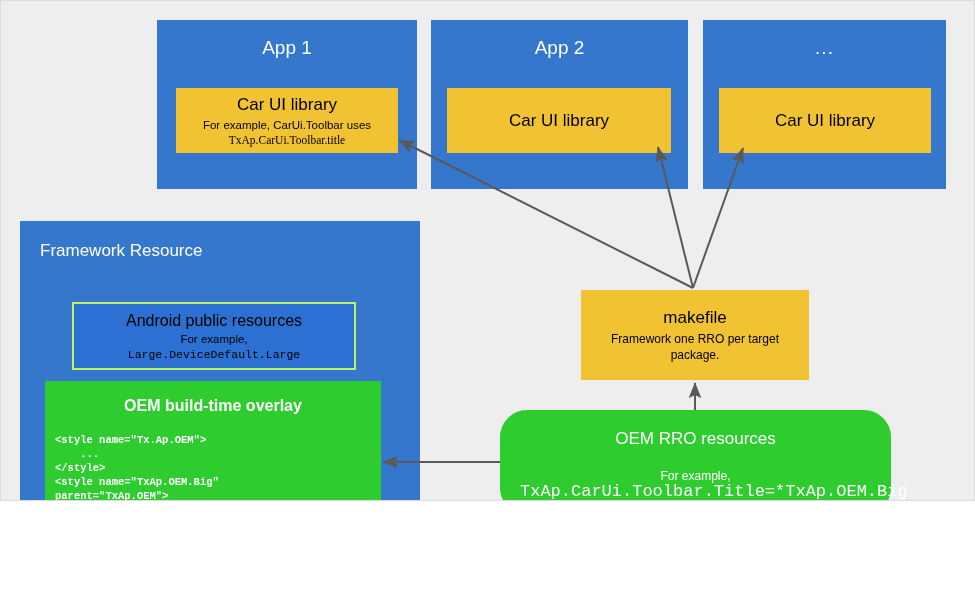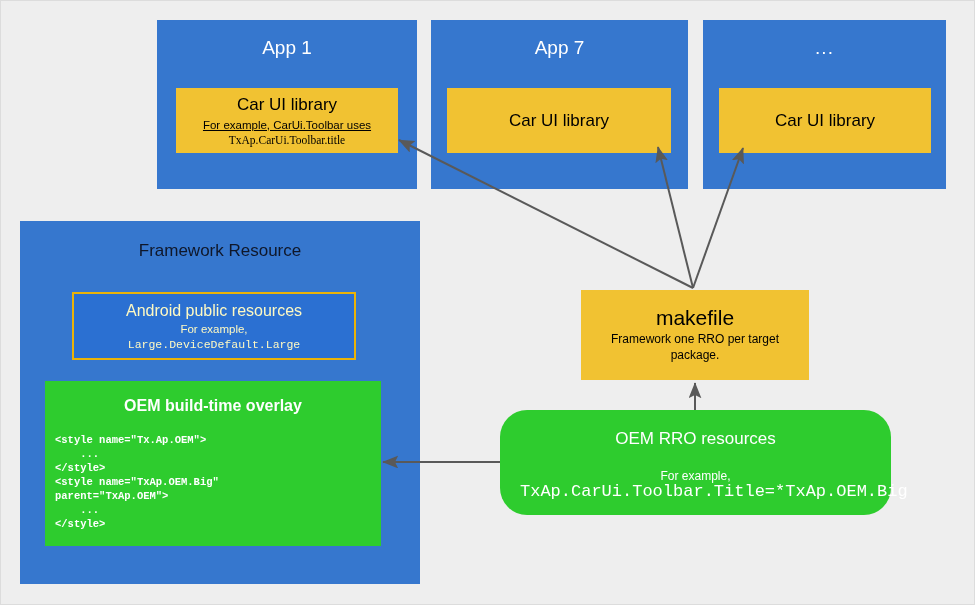--- a/index.html
+++ b/index.html
@@ -6,21 +6,21 @@
     margin: 0;
     padding: 0;
     background: #ffffff;
   }
   body {
     font-family: "Liberation Sans", sans-serif;
   }
   #canvas {
     position: relative;
     width: 975px;
-    height: 605px;
+    height: 501px;
     background: #eeeeee;
     border: 1px solid #dcdcdc;
     box-sizing: border-box;
     overflow: hidden;
   }
   .box {
     position: absolute;
     box-sizing: border-box;
   }
   .app-box {
@@ -53,52 +53,53 @@
   }
   .lib-title {
     font-size: 17px;
     line-height: 22px;
     font-weight: 400;
   }
   .lib-sub {
     font-size: 11.5px;
     line-height: 15px;
     margin-top: 2px;
-    text-decoration: underline;
   }
   .lib-code {
     font-family: Liberation Serif, serif;
     font-size: 11.5px;
     line-height: 15px;
   }
 
   .fw-box {
     background: #3677ce;
   }
   .fw-title {
     position: absolute;
     left: 0;
     right: 0;
     top: 19px;
-    text-align: center;
-    color: #0f172a;
-    font-size: 17px;
-    line-height: 22px;
+    text-align: left;
+    color: #ffffff;
+    font-size: 17px;
+    line-height: 22px;
+    padding-left: 20px;
   }
   .apr-box {
     position: absolute;
     background: #2b70d2;
-    border: 2px solid #eab308;
+    border: 2px solid #bef264;
     box-sizing: border-box;
     display: flex;
     flex-direction: column;
     align-items: center;
     justify-content: center;
     text-align: center;
-    color: #fef9c3;
+    color: #000000;
+    margin-top: 10px;
   }
   .apr-title {
     font-size: 16px;
     line-height: 21px;
   }
   .apr-sub {
     font-size: 11.5px;
     line-height: 15px;
     margin-top: 1px;
   }
@@ -140,21 +141,21 @@
     color: #000000;
     display: flex;
     flex-direction: column;
     align-items: center;
     justify-content: center;
     text-align: center;
     padding: 0 12px;
     box-sizing: border-box;
   }
   .make-title {
-    font-size: 21px;
+    font-size: 17px;
     line-height: 22px;
   }
   .make-sub {
     font-size: 12px;
     line-height: 16px;
     margin-top: 2px;
   }
 
   .rro-box {
     position: absolute;
@@ -204,21 +205,21 @@
   <div class="box app-box" style="left:156px; top:19px; width:260px; height:169px;">
     <div class="app-title">App 1</div>
     <div class="lib-box" style="left:19px; top:68px; width:222px; height:65px;">
       <div class="lib-title">Car UI library</div>
       <div class="lib-sub">For example, CarUi.Toolbar uses</div>
       <div class="lib-code">TxAp.CarUi.Toolbar.title</div>
     </div>
   </div>
 
   <div class="box app-box" style="left:430px; top:19px; width:257px; height:169px;">
-    <div class="app-title">App 7</div>
+    <div class="app-title">App 2</div>
     <div class="lib-box" style="left:16px; top:68px; width:224px; height:65px;">
       <div class="lib-title">Car UI library</div>
     </div>
   </div>
 
   <div class="box app-box" style="left:702px; top:19px; width:243px; height:169px;">
     <div class="app-title app-dots">...</div>
     <div class="lib-box" style="left:16px; top:68px; width:212px; height:65px;">
       <div class="lib-title">Car UI library</div>
     </div>

